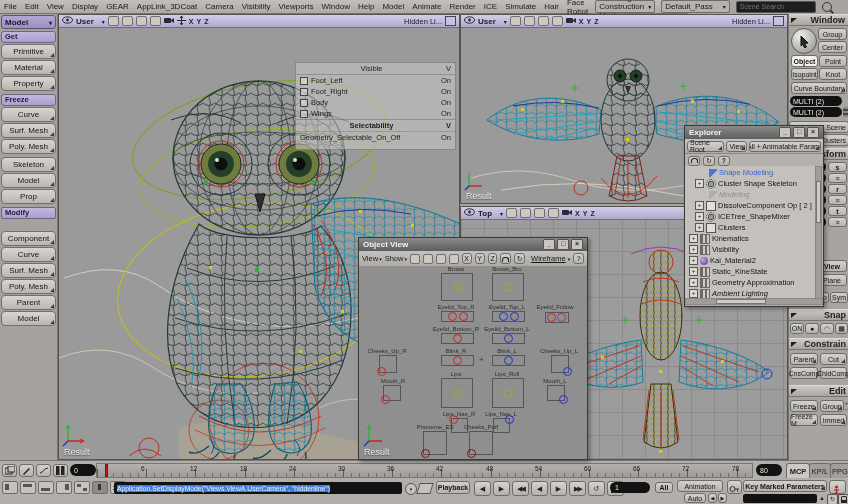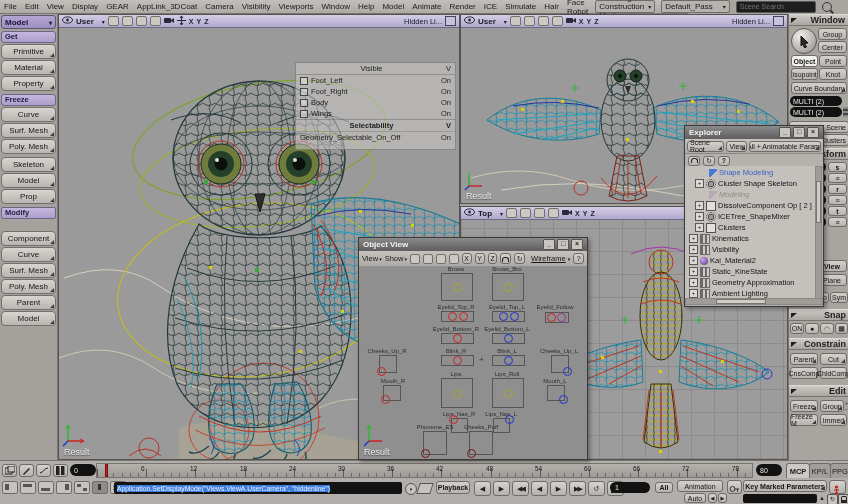--- a/index.html
+++ b/index.html
@@ -669,21 +669,21 @@
       <div class="trow" style="padding-left:2px;">
           <span class="plus">+</span>
           <span class="tico ic-prop"></span>
           <span>Static_KineState</span>
         </div>
       <div class="trow" style="padding-left:2px;">
           <span class="plus">+</span>
           <span class="tico ic-prop"></span>
           <span>Geometry Approximation</span>
         </div>
-      <div class="trow" style="padding-left:2px;">
+      <div class="trow" style="padding-left:2px;font-style:italic;">
           <span class="plus">+</span>
           <span class="tico ic-prop"></span>
           <span>Ambient Lighting</span>
         </div>
 
     </div>
     <div class="ab" style="right:1px;top:40px;width:7px;height:133px;background:#a09d98;border:1px solid #8a8884;">
         <div style="margin:14px 0 0 0;height:40px;background:#cfccc7;border:1px solid #77756f;"></div>
       </div>
     <div class="ab" style="left:0;bottom:1px;width:138px;height:7px;background:#a09d98;border:1px solid #8a8884;">

